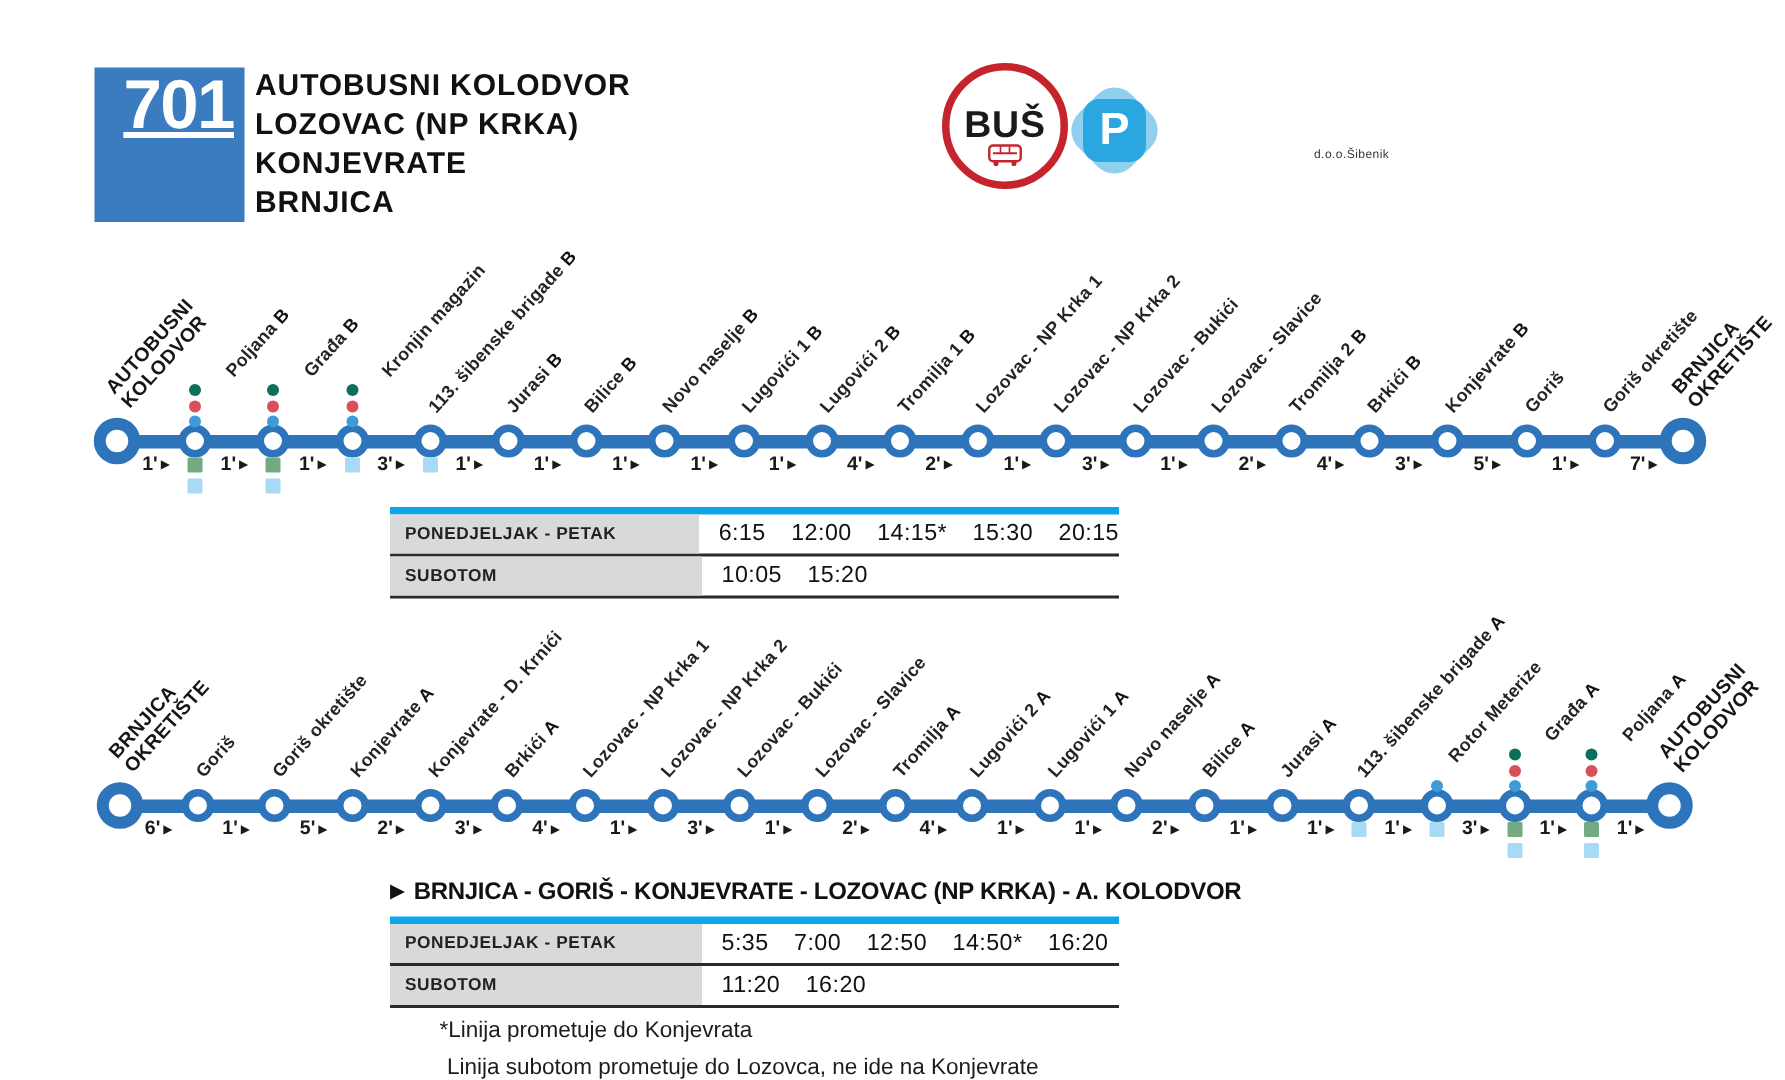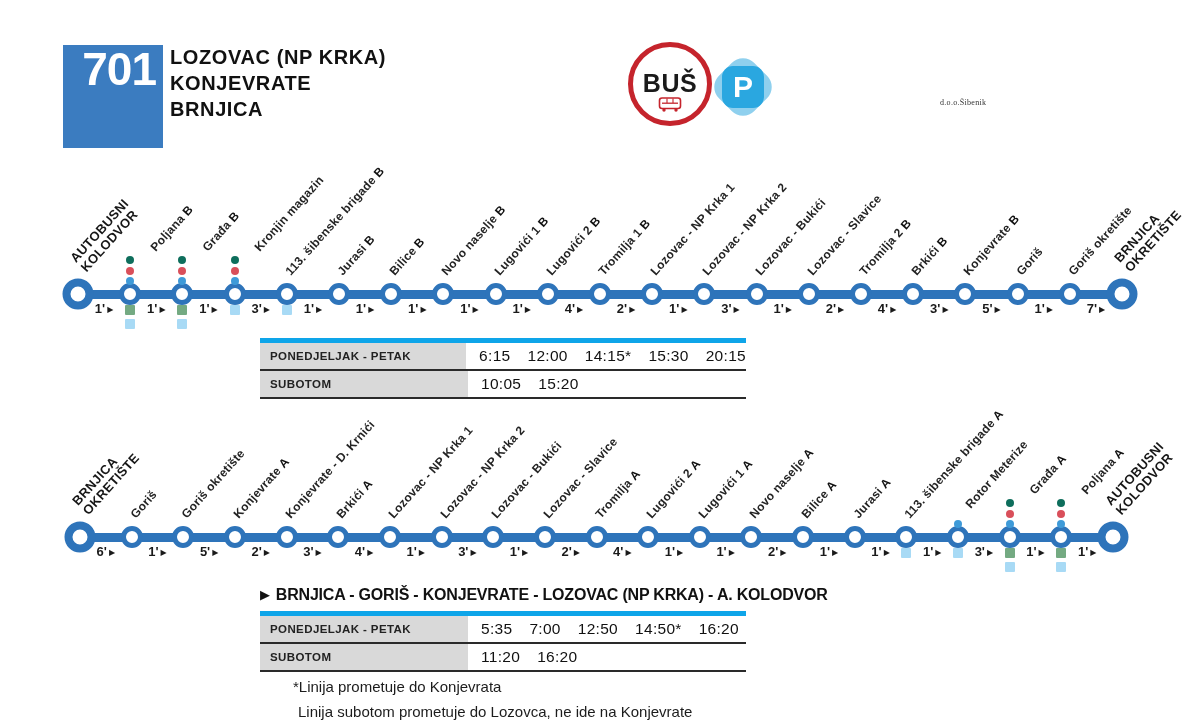--- a/index.html
+++ b/index.html
@@ -24,21 +24,21 @@
     font-weight:800; font-size:25px; color:#1a1a1a; letter-spacing:0.5px; }
   .bus-logo .bus-glyph { position:absolute; left:50%; bottom:5px; transform:translateX(-50%); }
   
   .p-flower { position:absolute; left:718px; top:62px; width:50px; height:50px;
     background:#8fd0ee; border-radius:16px; transform:rotate(45deg); }
   .p-square { position:absolute; left:722px; top:66px; width:42px; height:42px;
     background:#2aa7e0; border-radius:11px; color:#fff; font-weight:800; font-size:30px;
     display:flex; align-items:center; justify-content:center; }
   .parking-text { position:absolute; left:772px; top:65px; font-weight:700; font-size:27px;
     color:#222; letter-spacing:-0.5px; }
-  .parking-sub { position:absolute; left:940px; top:98px; font-size:8px; color:#333; letter-spacing:0.3px;font-family:Liberation Serif, serif; }
+  .parking-sub { position:absolute; left:876px; top:98px; font-size:8px; color:#333; letter-spacing:0.3px; }
   
   .rline { position:absolute; height:9px; border-radius:5px; }
   .stop  { position:absolute; width:12px; height:12px; border-radius:50%; background:#fff;
            border:5px solid #2e74ba; transform:translate(-50%,-50%); box-sizing:content-box; }
   .stop.terminal { width:15px; height:15px; border-width:8px; }
   .slabel { position:absolute; font-size:12px; font-weight:600; color:#242424; white-space:nowrap;
             transform:rotate(-48deg); transform-origin:0 100%; letter-spacing:0.2px; }
   .slabel b { font-weight:800; color:#111; }
   .slabel.terminal { font-weight:800; font-size:13px; line-height:13.5px; color:#161616; letter-spacing:0.3px; }
   .stime { position:absolute; font-size:13px; font-weight:600; color:#1a1a1a; white-space:nowrap;
@@ -58,22 +58,23 @@
   .tt-times { display:flex; align-items:center; gap:17px; padding-left:13px;
     font-size:15.5px; letter-spacing:0.3px; color:#111; }
   
   .fn { position:absolute; font-size:15px; color:#1c1c1c; }
 </style>
 </head>
 <body>
 
 <div class="page">
 
-  <div class="line-badge" style="background: rgb(59, 124, 192);">701</div>
+  <div class="line-badge" style="background: rgb(59, 124, 192); text-decoration: underline;">701</div>
   <div class="route-titles">
+    <div>AUTOBUSNI KOLODVOR</div>
     <div>LOZOVAC (NP KRKA)</div>
     <div>KONJEVRATE</div>
     <div>BRNJICA</div>
   </div>
 
   <div class="bus-logo" style="border-color: rgb(197, 36, 44);">
     <div class="bus-word">BUŠ</div>
     <span class="bus-glyph">
       <svg width="24" height="15" viewBox="0 0 24 15">
         <rect x="1.5" y="1" width="21" height="10.5" rx="2.5" fill="none" stroke="#c5242c" stroke-width="1.6"></rect>

